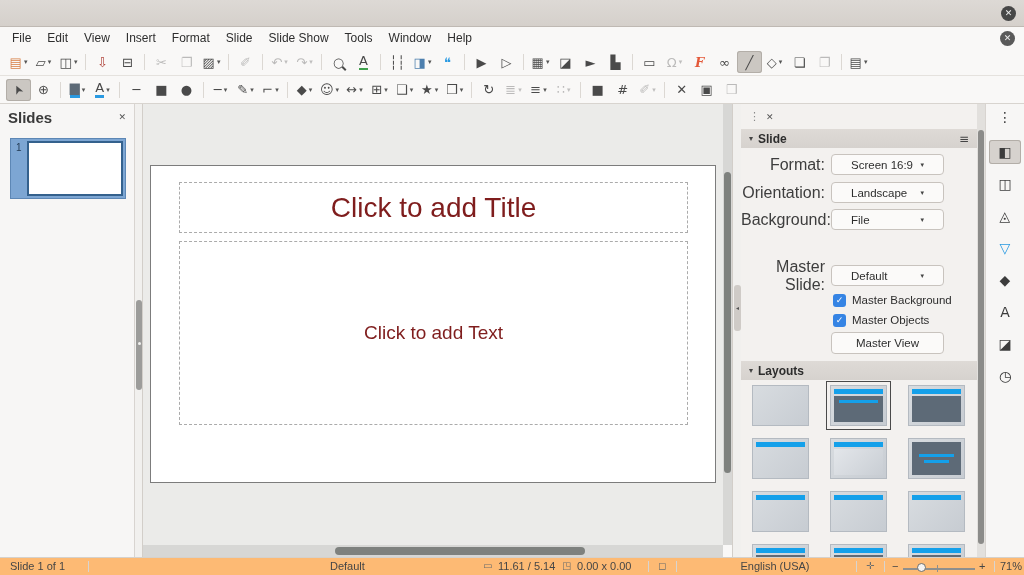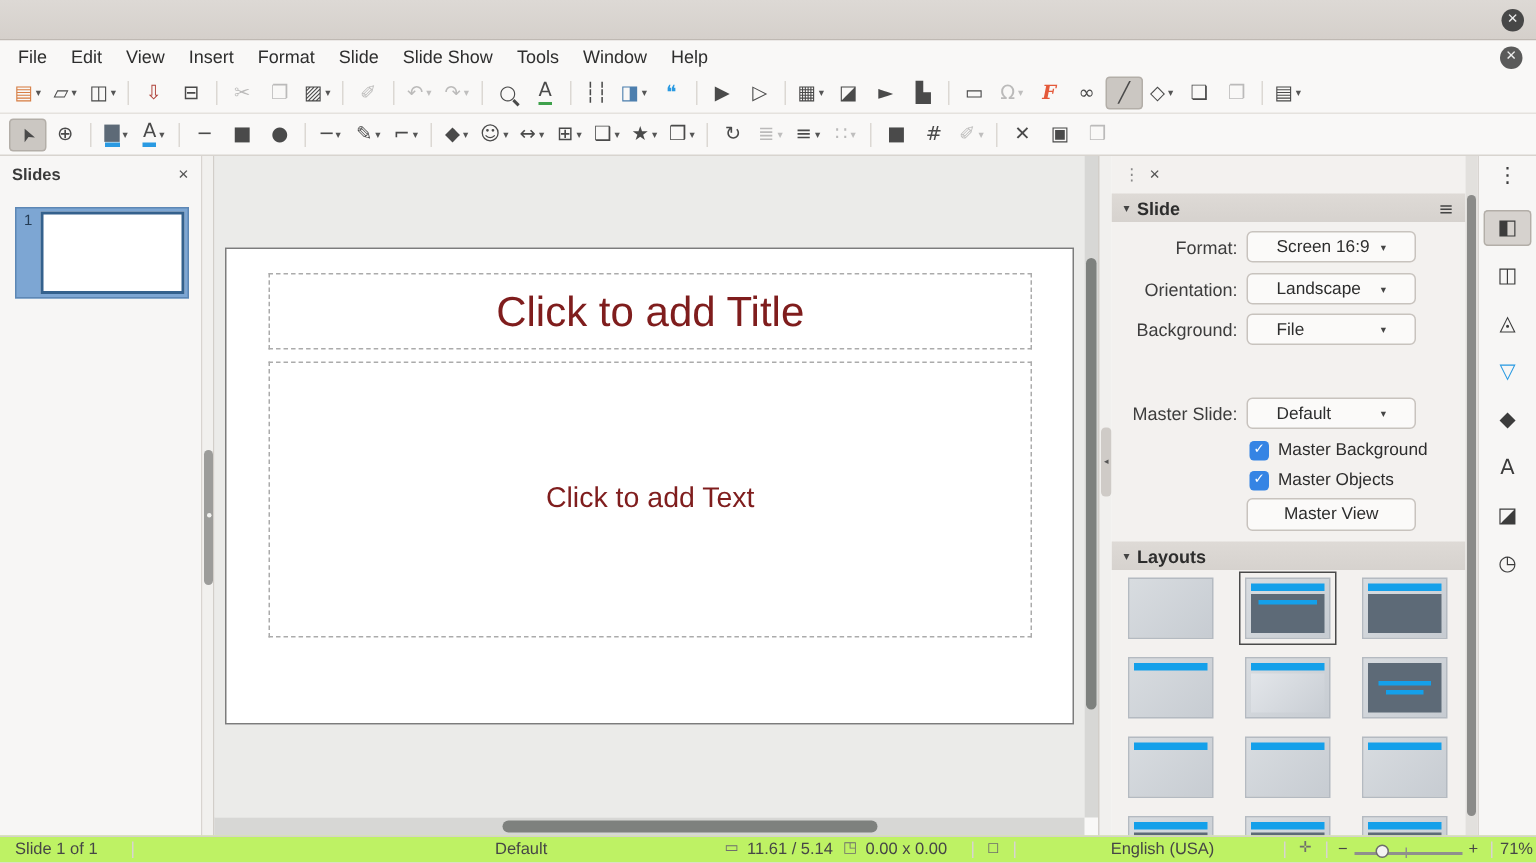--- a/index.html
+++ b/index.html
@@ -28,21 +28,21 @@
   .tsep{width:1px;height:16px;background:#dcd8d3;margin:0 4px;flex:none;}
   .u-blue{border-bottom:3px solid #2a9ae2;padding-bottom:1px;}
   .u-green{border-bottom:2px solid #3fa14c;padding-bottom:1px;}
   .fontwork{font-family:"DejaVu Serif",serif;font-style:italic;font-weight:bold;}
   .cursor{transform:rotate(-115deg);font-size:12px;}
   .mag::after{content:"";position:absolute;width:2px;height:5px;background:currentColor;right:-1px;bottom:-2px;transform:rotate(-45deg);}
   
   #main{position:absolute;left:0;top:104px;bottom:18px;width:1024px;overflow:hidden;}
   #slides-panel{position:absolute;left:0;top:0;bottom:0;width:135px;background:#f7f6f5;border-right:1px solid #d8d4d0;box-sizing:border-box;}
   .panel-head{height:26px;display:flex;align-items:center;padding:0 8px;}
-  .panel-title{font-size:11px;font-weight:bold;color:#3a3a3a;flex:1;}
+  .panel-title{font-size:15px;font-weight:bold;color:#3a3a3a;flex:1;}
   .panel-close{font-size:9px;color:#555;font-family:"DejaVu Sans",sans-serif;}
   .slide-thumb{position:absolute;left:10px;top:34px;width:116px;height:61px;background:#7da6d3;border:1px solid #5d87b5;box-sizing:border-box;}
   .slide-thumb .num{position:absolute;left:5px;top:3px;font-size:10px;color:#243c55;}
   .slide-thumb .mini{position:absolute;left:16px;top:2px;right:2px;bottom:2px;background:#fff;border:2px solid #34618d;box-sizing:border-box;}
   #lsplit{position:absolute;left:135px;top:0;bottom:0;width:8px;background:#f1f0ee;border-right:1px solid #d2cec9;box-sizing:border-box;}
   #lsplit .grip{position:absolute;left:1px;top:196px;width:6px;height:90px;background:#9c9c9a;border-radius:3px;}
   #lsplit .grip::after{content:"";position:absolute;left:1.5px;top:42px;width:3px;height:3px;border-radius:50%;background:#f2f2f0;}
   #workspace{position:absolute;left:143px;top:0;width:580px;bottom:12px;background:#ebebe9;}
   #slide{position:absolute;left:7px;top:61px;width:566px;height:318px;background:#fff;border:1px solid #7c7c7c;box-sizing:border-box;}
   .ph{position:absolute;border:1px dashed #ababab;box-sizing:border-box;display:flex;align-items:center;justify-content:center;color:#7f1d1d;}
@@ -58,21 +58,21 @@
   
   #props{position:absolute;left:741px;top:0;bottom:0;width:236px;background:#f3f1ef;overflow:hidden;}
   #props .phead{position:absolute;left:0;top:0;right:0;height:25px;display:flex;align-items:center;padding:0 8px;box-sizing:border-box;}
   .grip-dots{color:#8a8a8a;font-size:11px;margin-right:6px;font-family:"DejaVu Sans",sans-serif;}
   .deck-title{font-size:12px;font-weight:bold;color:#2d2d2d;flex:1;}
   .section-bar{position:absolute;left:0;right:0;height:19px;background:linear-gradient(#dedad6,#d6d2ce);display:flex;align-items:center;padding:0 8px;box-sizing:border-box;}
   .section-bar .tri{font-size:8px;color:#444;margin-right:5px;font-family:"DejaVu Sans",sans-serif;}
   .section-bar .stitle{font-size:12px;font-weight:bold;color:#2d2d2d;flex:1;}
   .section-bar .ham{font-size:12px;color:#444;font-family:"DejaVu Sans",sans-serif;}
   .prow{position:absolute;left:0;right:0;height:21px;display:flex;align-items:center;}
-  .plabel{width:84px;text-align:right;font-size:12px;color:#3d3d3d;flex:none;}
+  .plabel{width:84px;text-align:right;font-size:16px;color:#3d3d3d;flex:none;}
   .pctrl{margin-left:6px;width:113px;height:21px;background:#fbfaf9;border:1px solid #c8c3be;border-radius:4px;box-sizing:border-box;display:flex;align-items:center;padding:0 19px;}
   .pctrl .val{font-size:11.5px;color:#2d2d2d;flex:1;}
   .pctrl .dd{font-size:7px;color:#444;}
   .pbtn{position:absolute;left:90px;width:113px;height:21px;background:#fbfaf9;border:1px solid #c8c3be;border-radius:4px;box-sizing:border-box;font-size:11.5px;color:#2d2d2d;display:flex;align-items:center;justify-content:center;}
   .cbrow{position:absolute;left:92px;height:14px;display:flex;align-items:center;}
   .cb{width:13px;height:13px;border-radius:3px;background:#3584e4;color:#fff;font-size:9px;line-height:13px;text-align:center;font-family:"DejaVu Sans",sans-serif;flex:none;}
   .cbrow .cbl{font-size:11.5px;color:#2d2d2d;margin-left:6px;white-space:nowrap;}
   
   #layout-grid{position:absolute;left:11px;top:281px;width:214px;display:grid;grid-template-columns:repeat(3,57px);column-gap:21px;row-gap:12px;}
   .layout{width:57px;height:41px;background:linear-gradient(135deg,#d8dce0,#c7ccd2);border:1px solid #b4bac1;box-sizing:border-box;padding:3px;display:flex;flex-direction:column;gap:2px;}
@@ -95,21 +95,21 @@
   #pscroll{position:absolute;left:977px;top:0;bottom:0;width:8px;background:#e2e0dd;}
   #pscroll .thumb{position:absolute;left:1px;width:6px;top:26px;height:414px;background:#8b8b89;border-radius:3px;}
   
   #tabstrip{position:absolute;left:985px;top:0;bottom:0;width:39px;background:#f7f6f5;border-left:1px solid #d8d4d0;box-sizing:border-box;
     display:flex;flex-direction:column;align-items:center;padding-top:6px;gap:8px;}
   #tabstrip .tbtn{width:26px;height:24px;}
   #tabstrip .tbtn .glyph{font-size:14px;color:#3c3c3c;}
   #tabstrip .tbtn.pressed{background:#d6d2ce;}
   #tabstrip .tbtn.dots-slot{height:14px;margin-bottom:8px;}
   
-  #statusbar{position:absolute;left:0;bottom:0;width:1024px;height:18px;background:#bef264;border-top:1px solid #d5d1cc;box-sizing:border-box;font-size:11px;color:#464646;}
+  #statusbar{position:absolute;left:0;bottom:0;width:1024px;height:18px;background:#fdba74;border-top:1px solid #d5d1cc;box-sizing:border-box;font-size:11px;color:#464646;}
   #statusbar .sb{position:absolute;top:2px;white-space:nowrap;}
   #statusbar .sicon{font-family:"DejaVu Sans",sans-serif;font-size:10px;color:#6e6e6c;}
   .ssep{position:absolute;top:3px;width:1px;height:11px;background:#d8d4d0;}
   .ztrack{position:absolute;left:903px;top:10px;width:72px;height:2px;background:#8f8f8d;}
   .ztick{position:absolute;left:937px;top:7px;width:1px;height:7px;background:#8f8f8d;}
   .zknob{position:absolute;left:917px;top:5px;width:9px;height:9px;background:#f4f3f2;border:1px solid #6e6e6c;border-radius:50%;box-sizing:border-box;}
 </style>
 </head>
 <body>
 

